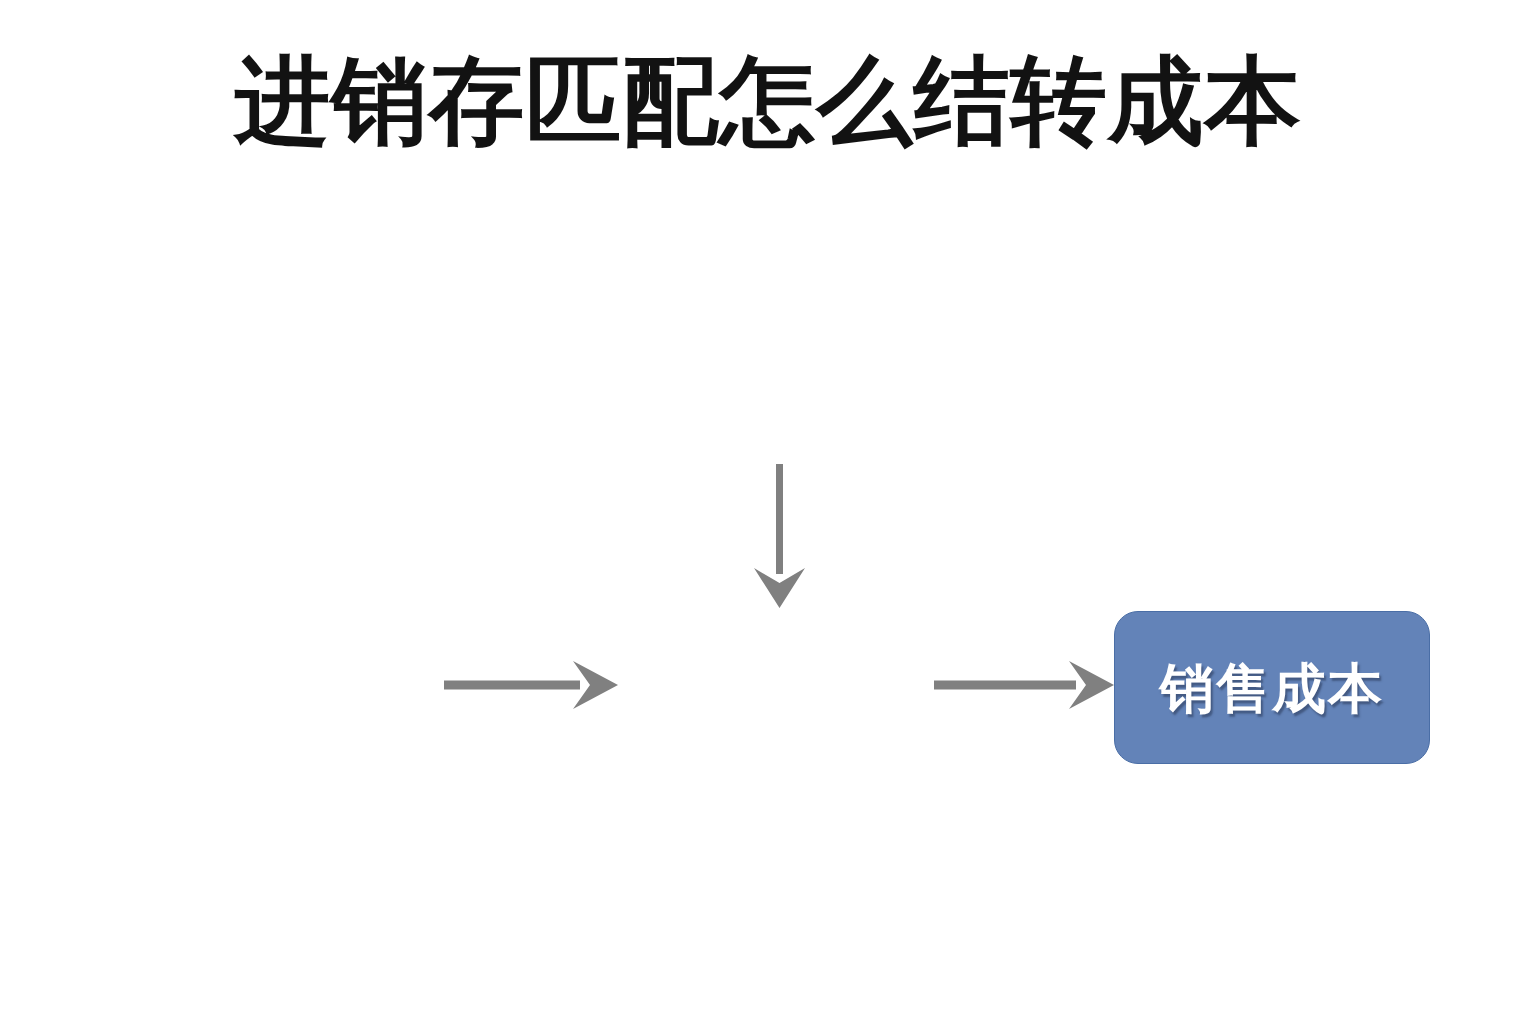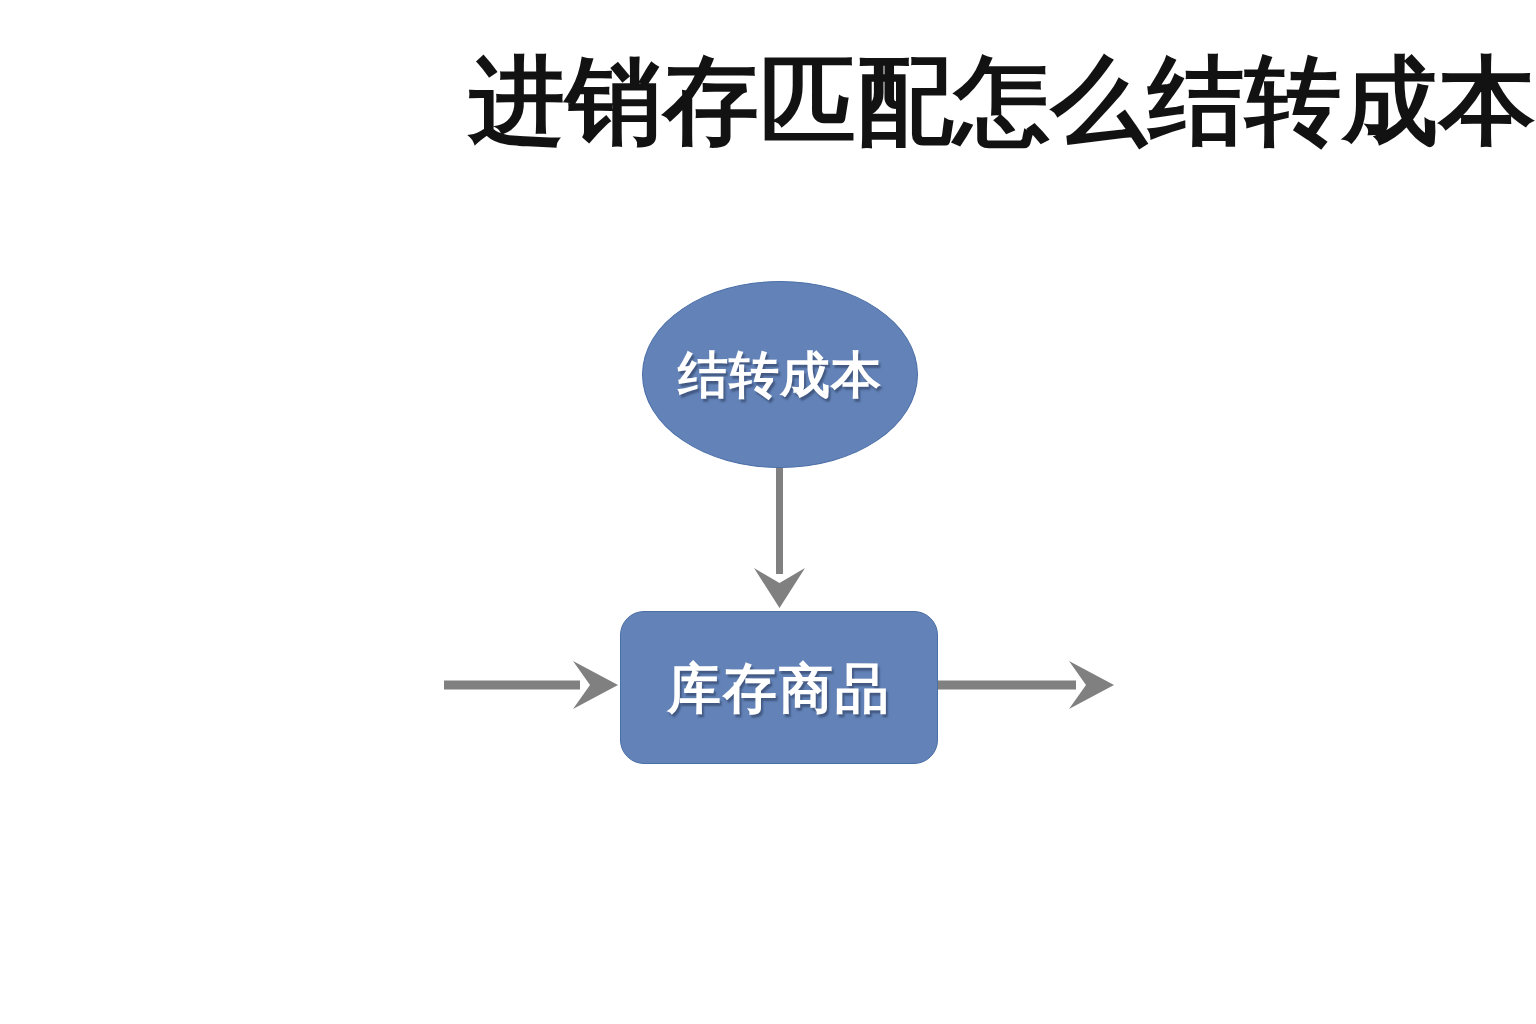--- a/index.html
+++ b/index.html
@@ -20,21 +20,21 @@
     height: 1024px;
     background: #ffffff;
   }
 
   
   #diagram-title {
     position: absolute;
     left: 0;
     top: 46px;
     width: 1536px;
-    text-align: right;
+    text-align: center;
     font-size: 96px;
     line-height: 110px;
     font-weight: 700;
     color: #121212;
     letter-spacing: 1px;
     white-space: nowrap;
     font-family: "Liberation Sans", "DejaVu Sans", sans-serif;
   }
 
   
@@ -106,23 +106,20 @@
   <svg id="connector-h1" class="connector" viewBox="0 0 190 60">
     <line x1="4" y1="30" x2="140" y2="30" stroke="#808080" stroke-width="9"></line>
     <path d="M 133 6 L 178 30 L 133 54 L 150 30 Z" fill="#808080"></path>
   </svg>
 
   <svg id="connector-h2" class="connector" viewBox="0 0 196 60">
     <line x1="4" y1="30" x2="146" y2="30" stroke="#808080" stroke-width="9"></line>
     <path d="M 139 6 L 184 30 L 139 54 L 156 30 Z" fill="#808080"></path>
   </svg>
 
-  <div id="node-carry-cost" class="node">
-    <span class="node-label">结转成本</span>
-  </div>
 
 
-  <div id="node-inventory-goods" class="node box">
-    <span class="node-label">库存商品</span>
+
+  <div id="node-cost-of-sales" class="node box">
+    <span class="node-label">销售成本</span>
   </div>
-
 
 </div>
 
 </body></html>

